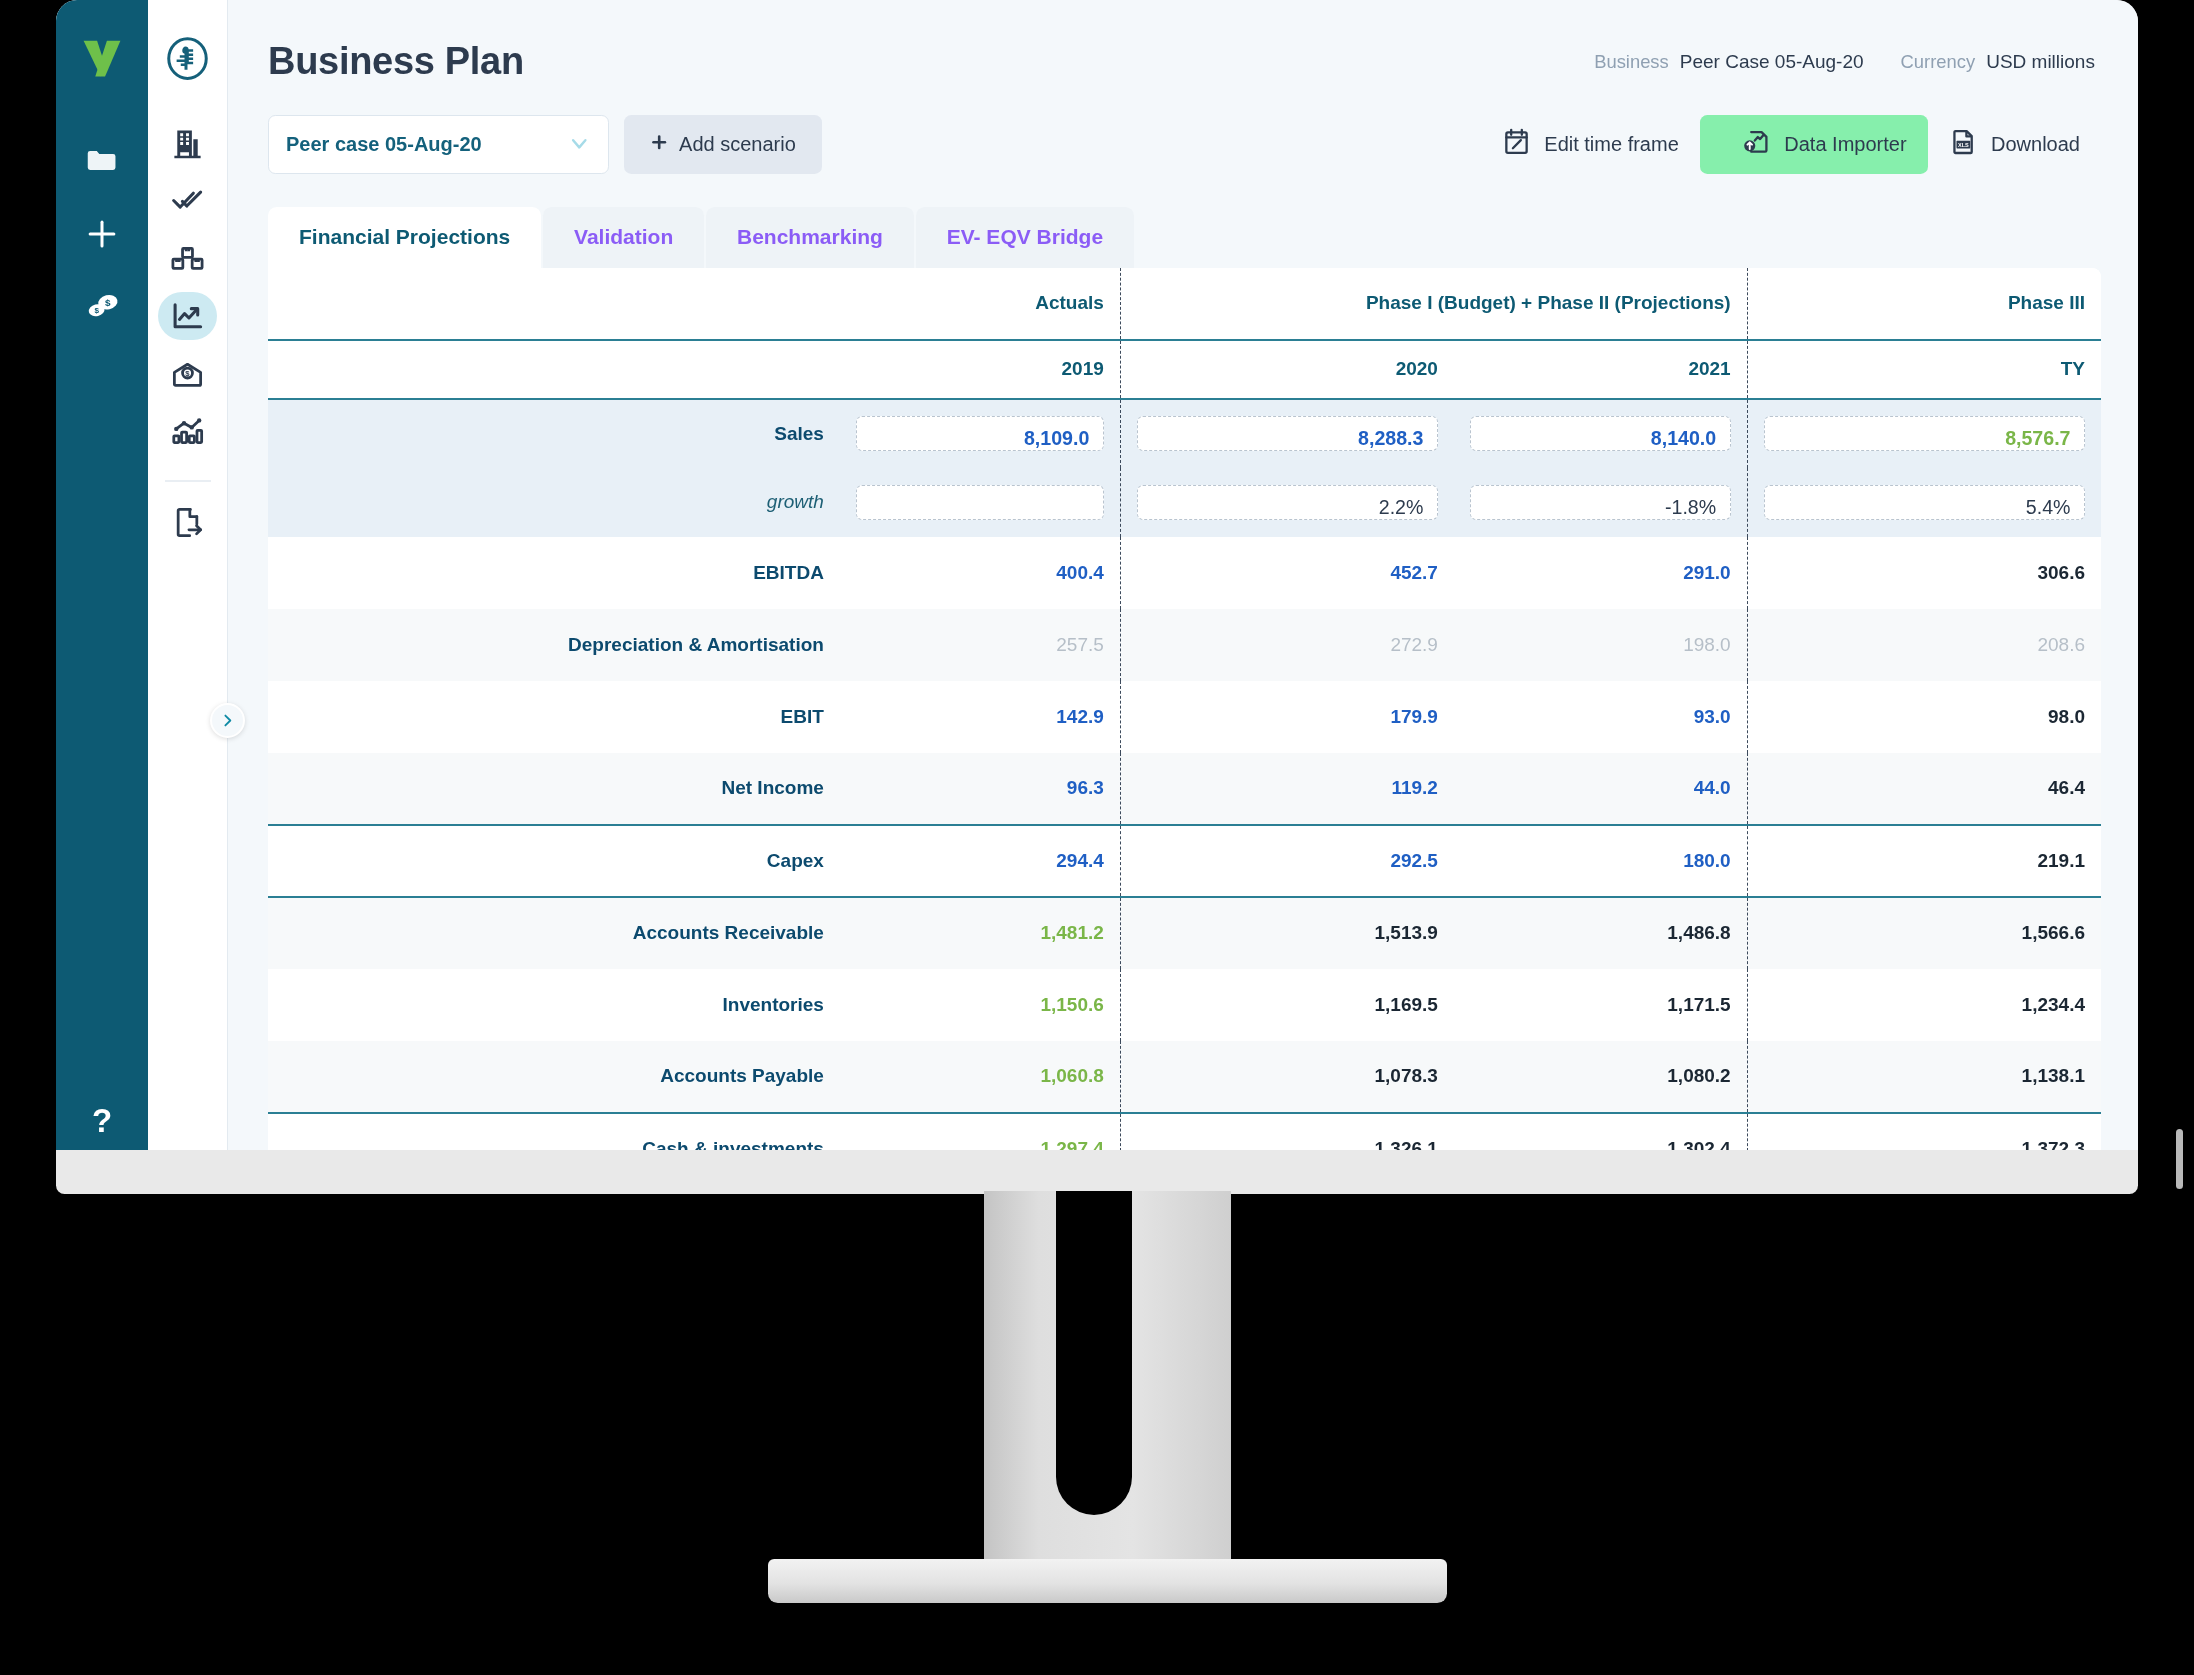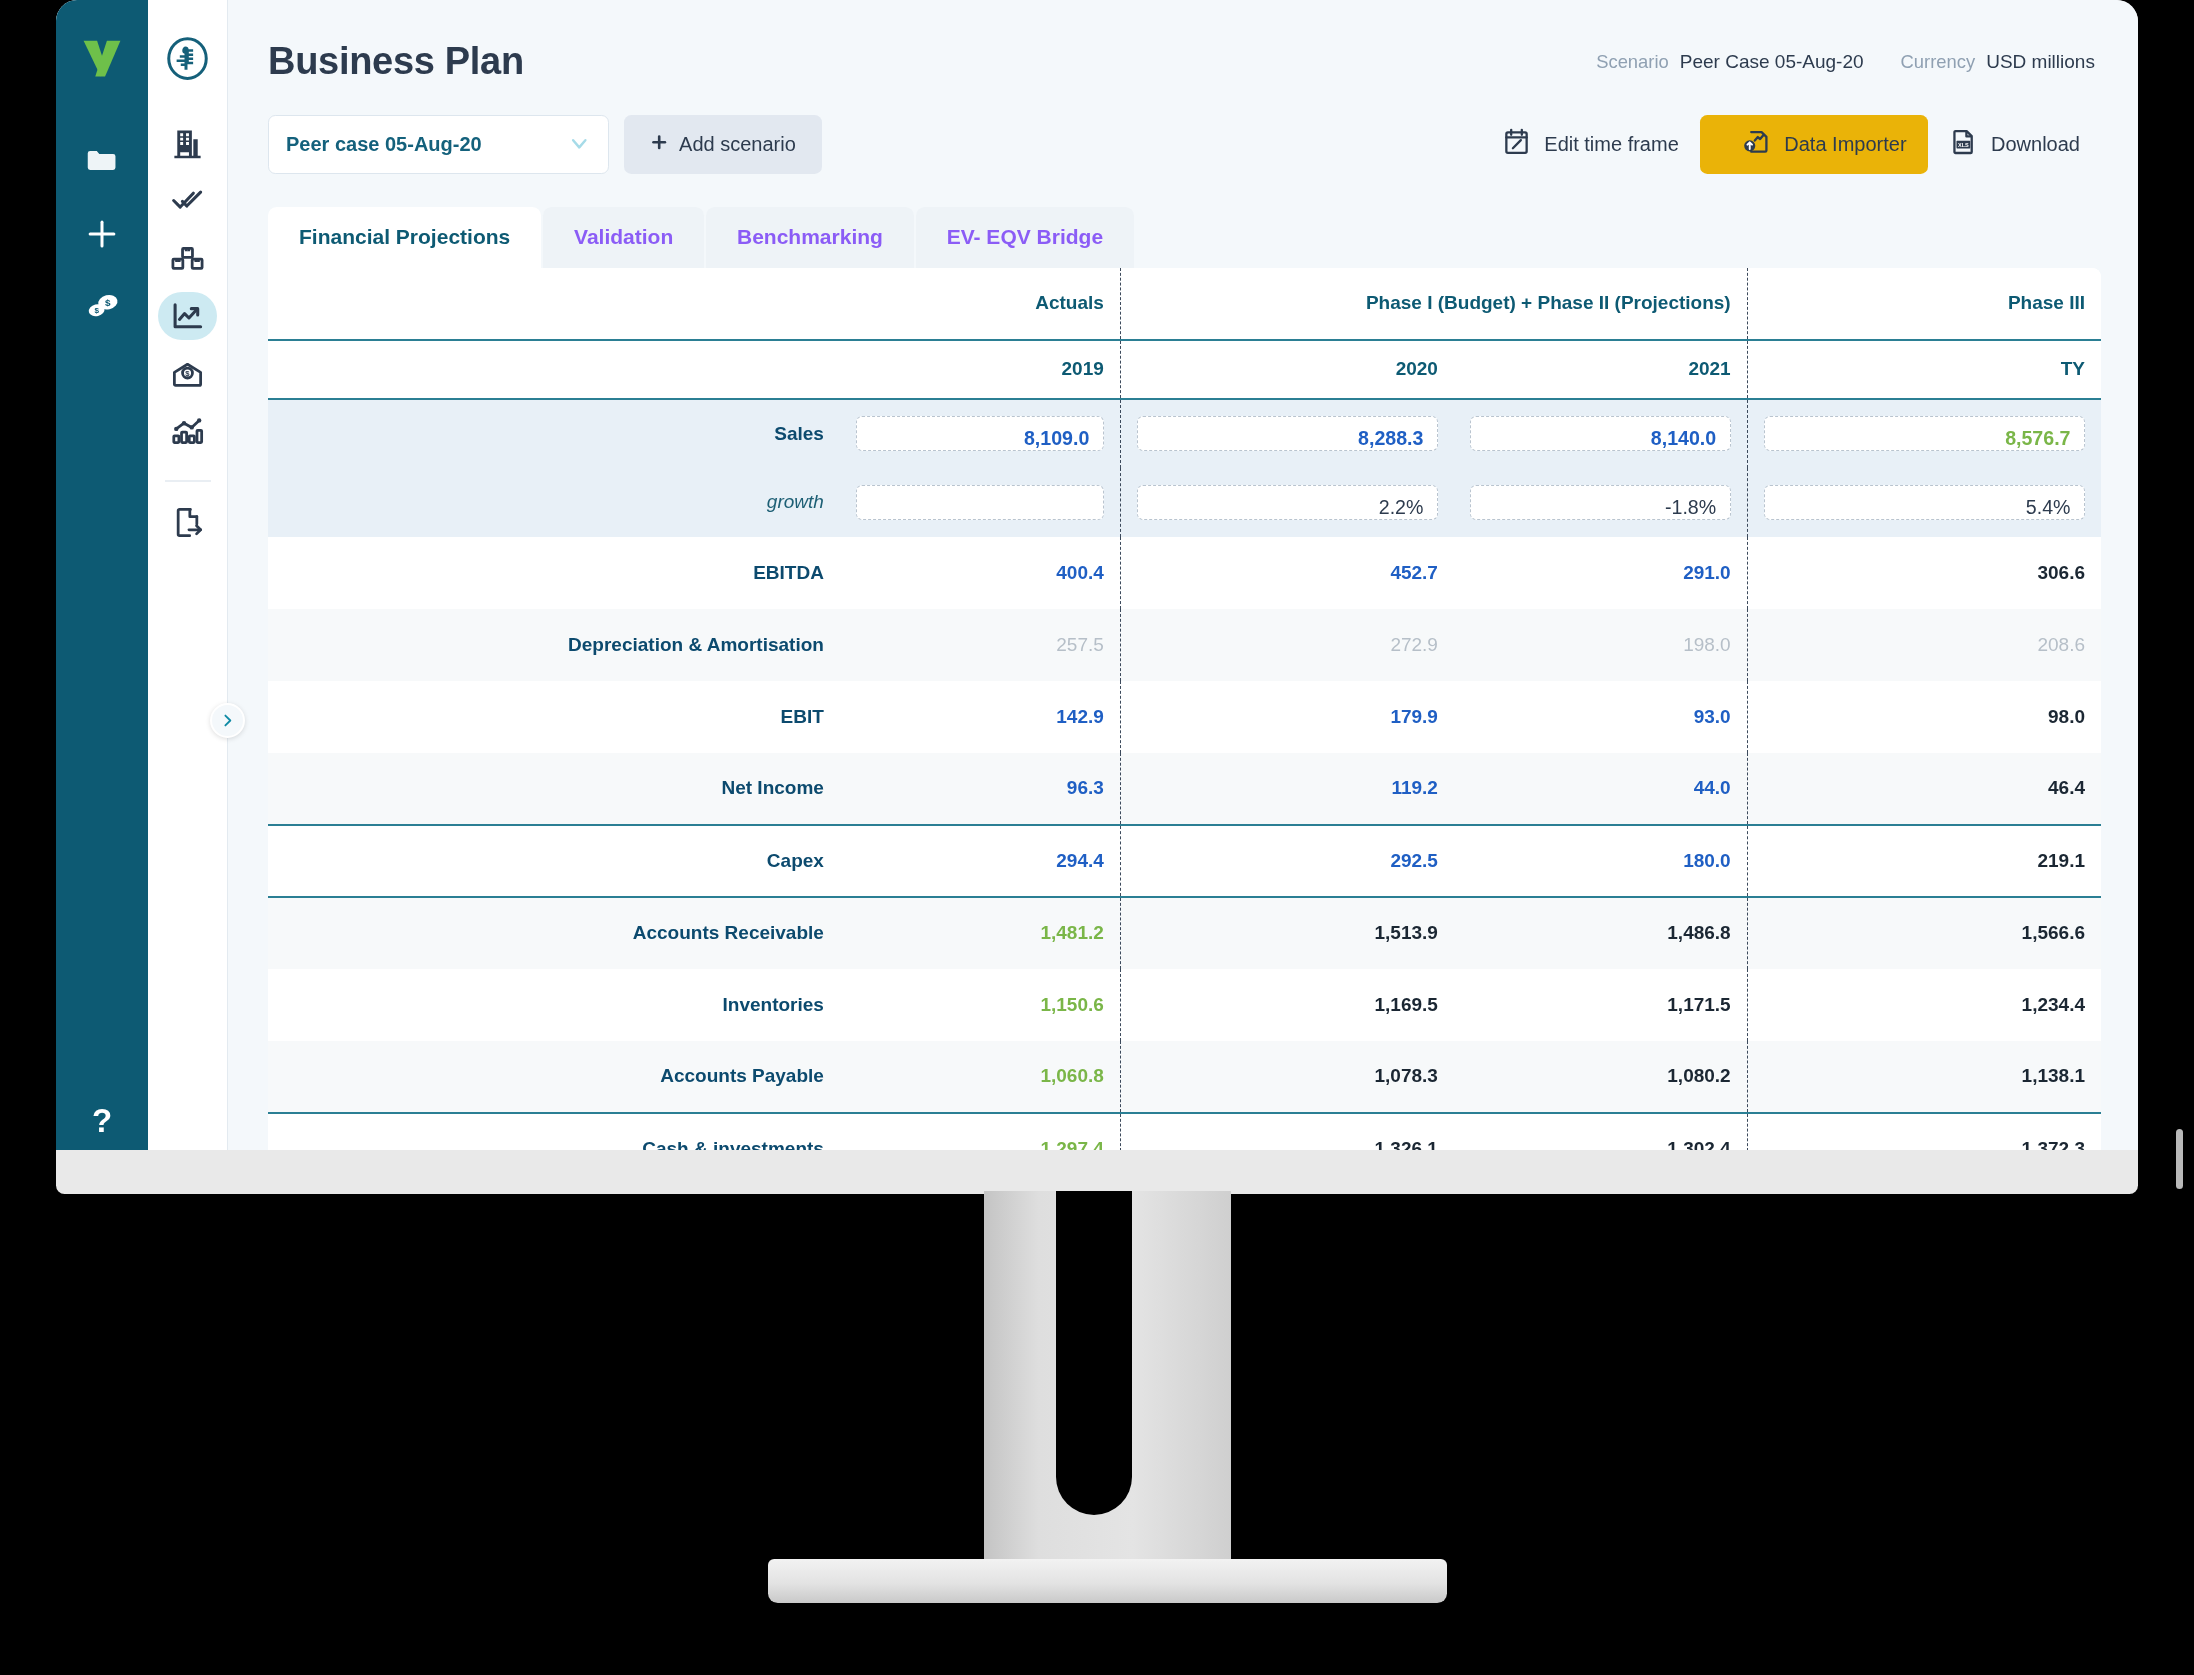--- a/index.html
+++ b/index.html
@@ -232,21 +232,21 @@
     padding: 0 21px;
     border-radius: 7.3px;
     font-size: 20px;
     color: #2d3b4e;
     cursor: pointer;
     background: transparent;
     border: none;
     font-family: inherit;
     white-space: nowrap;
   }
-  .tool-btn.highlighted { background: #eab308; padding-left: 42px; }
+  .tool-btn.highlighted { background: #86efac; padding-left: 42px; }
 
   
   #tabs {
     display: flex;
     margin-top: 33px;
     align-items: flex-end;
     flex: 0 0 auto;
   }
   .tab {
     height: 61px;
@@ -486,21 +486,21 @@
           <polyline points="9,5 16,12 9,19"></polyline>
         </svg>
       </div>
     </div>
 
     <div id="main">
 
       <div id="app-header">
         <div id="page-title">Business Plan</div>
         <div id="header-meta">
-          <span class="meta-label">Scenario</span>
+          <span class="meta-label">Business</span>
           <span class="meta-value">Peer Case 05-Aug-20</span>
           <span class="meta-label">Currency</span>
           <span class="meta-value">USD millions</span>
         </div>
       </div>
 
       <div id="toolbar">
 
         <div id="scenario-select">
           <span id="scenario-select-value">Peer case 05-Aug-20</span>

